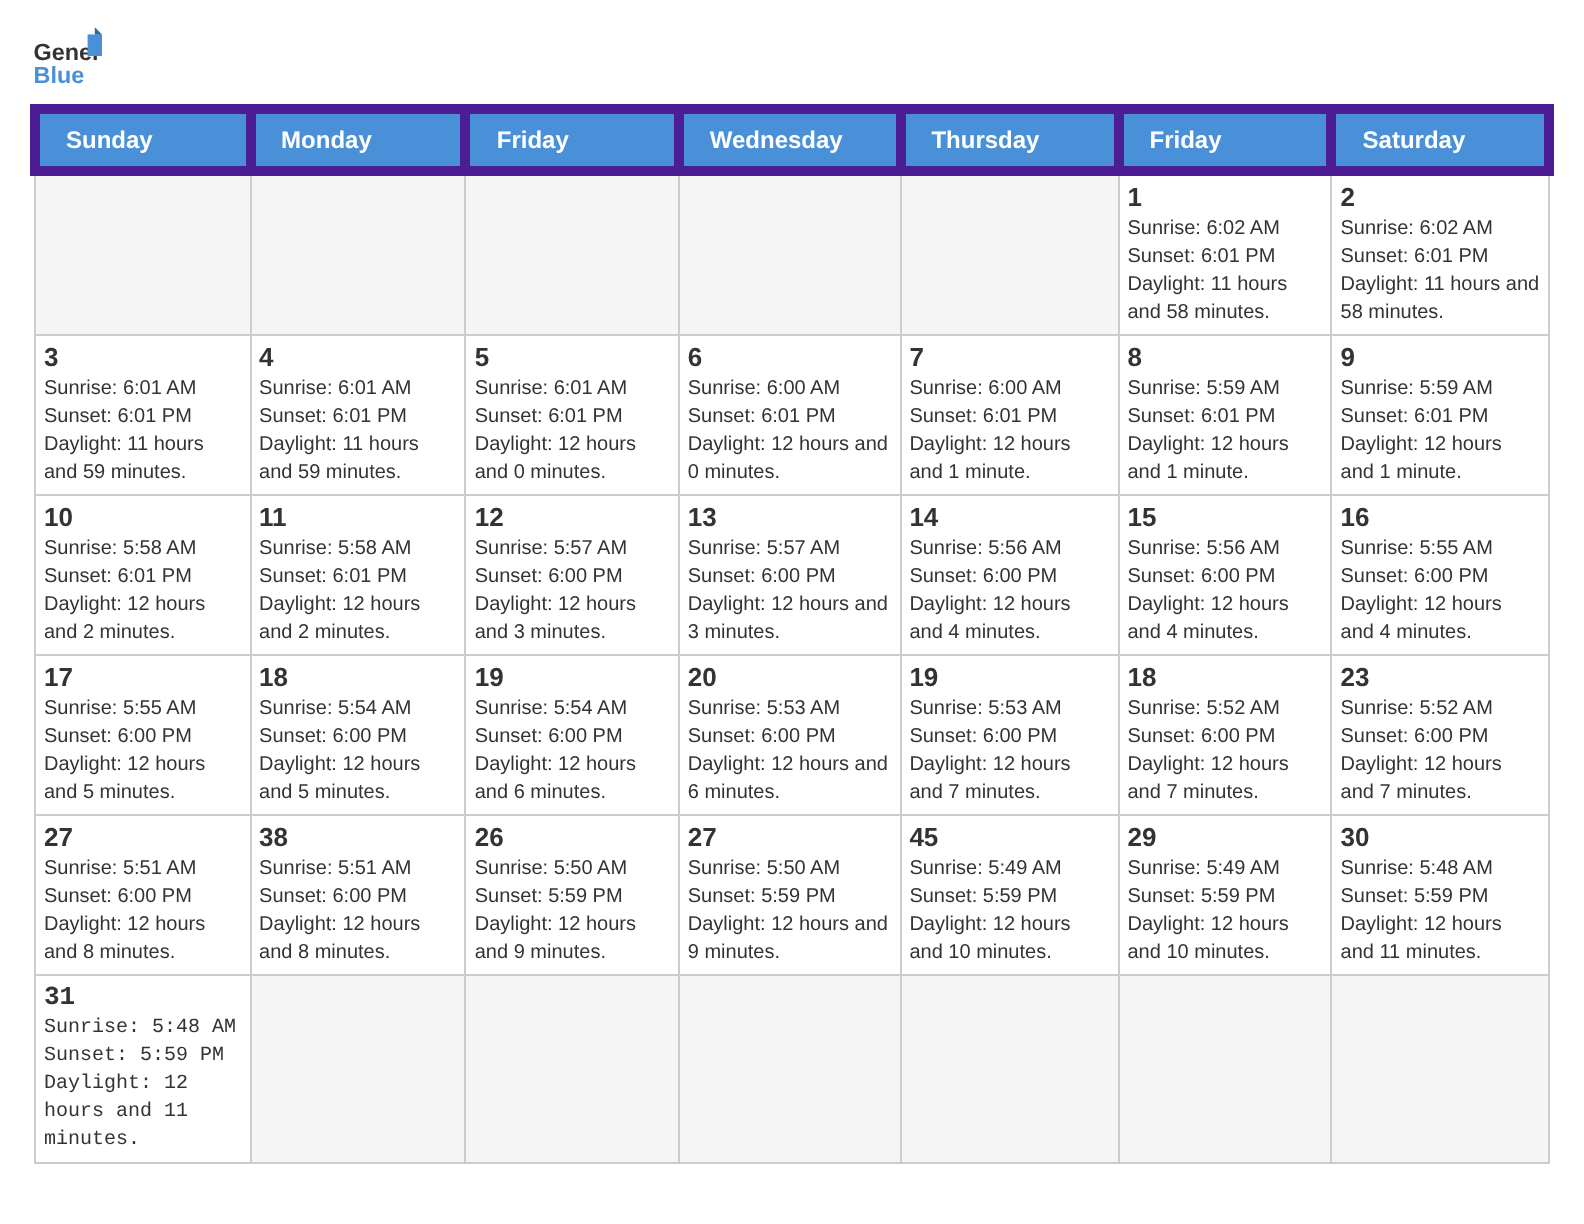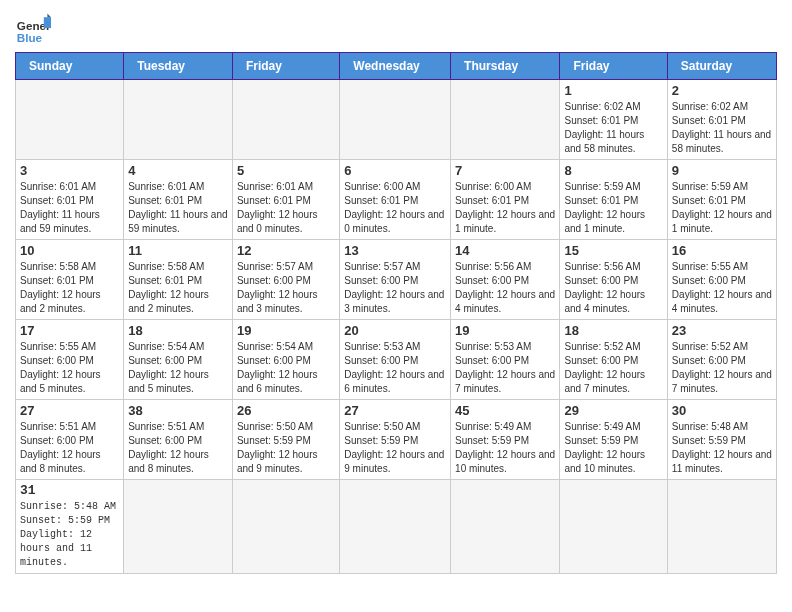--- a/index.html
+++ b/index.html
@@ -43,21 +43,21 @@
       border-collapse: collapse;
       font-size: 11px;
     }
     .calendar-table th {
       background-color: #4a90d9;
       color: #fff;
       padding: 6px 13px;
       text-align: left;
       font-size: 12px;
       font-weight: bold;
-      border: 1px solid #4c1d95;
+      border: 5px solid #4c1d95;
     }
     .calendar-table td {
       border: 1px solid #ccc;
       vertical-align: top;
       padding: 3px 4px;
       height: 80px;
       width: 113px;
       color: #333;
       background: #fff;
     }
@@ -96,21 +96,21 @@
   <div class="title-area">
     <div class="month-title"></div>
     <div class="location-title"></div>
   </div>
 </div>
 
 <table class="calendar-table">
   <thead>
     <tr>
         <th>Sunday</th>
-        <th>Tuesday</th>
+        <th>Monday</th>
         <th>Friday</th>
         <th>Wednesday</th>
         <th>Thursday</th>
         <th>Friday</th>
         <th>Saturday</th>
       </tr>
   </thead>
   <tbody id="calendar-body">
       <tr>
         <td class="empty"></td>

